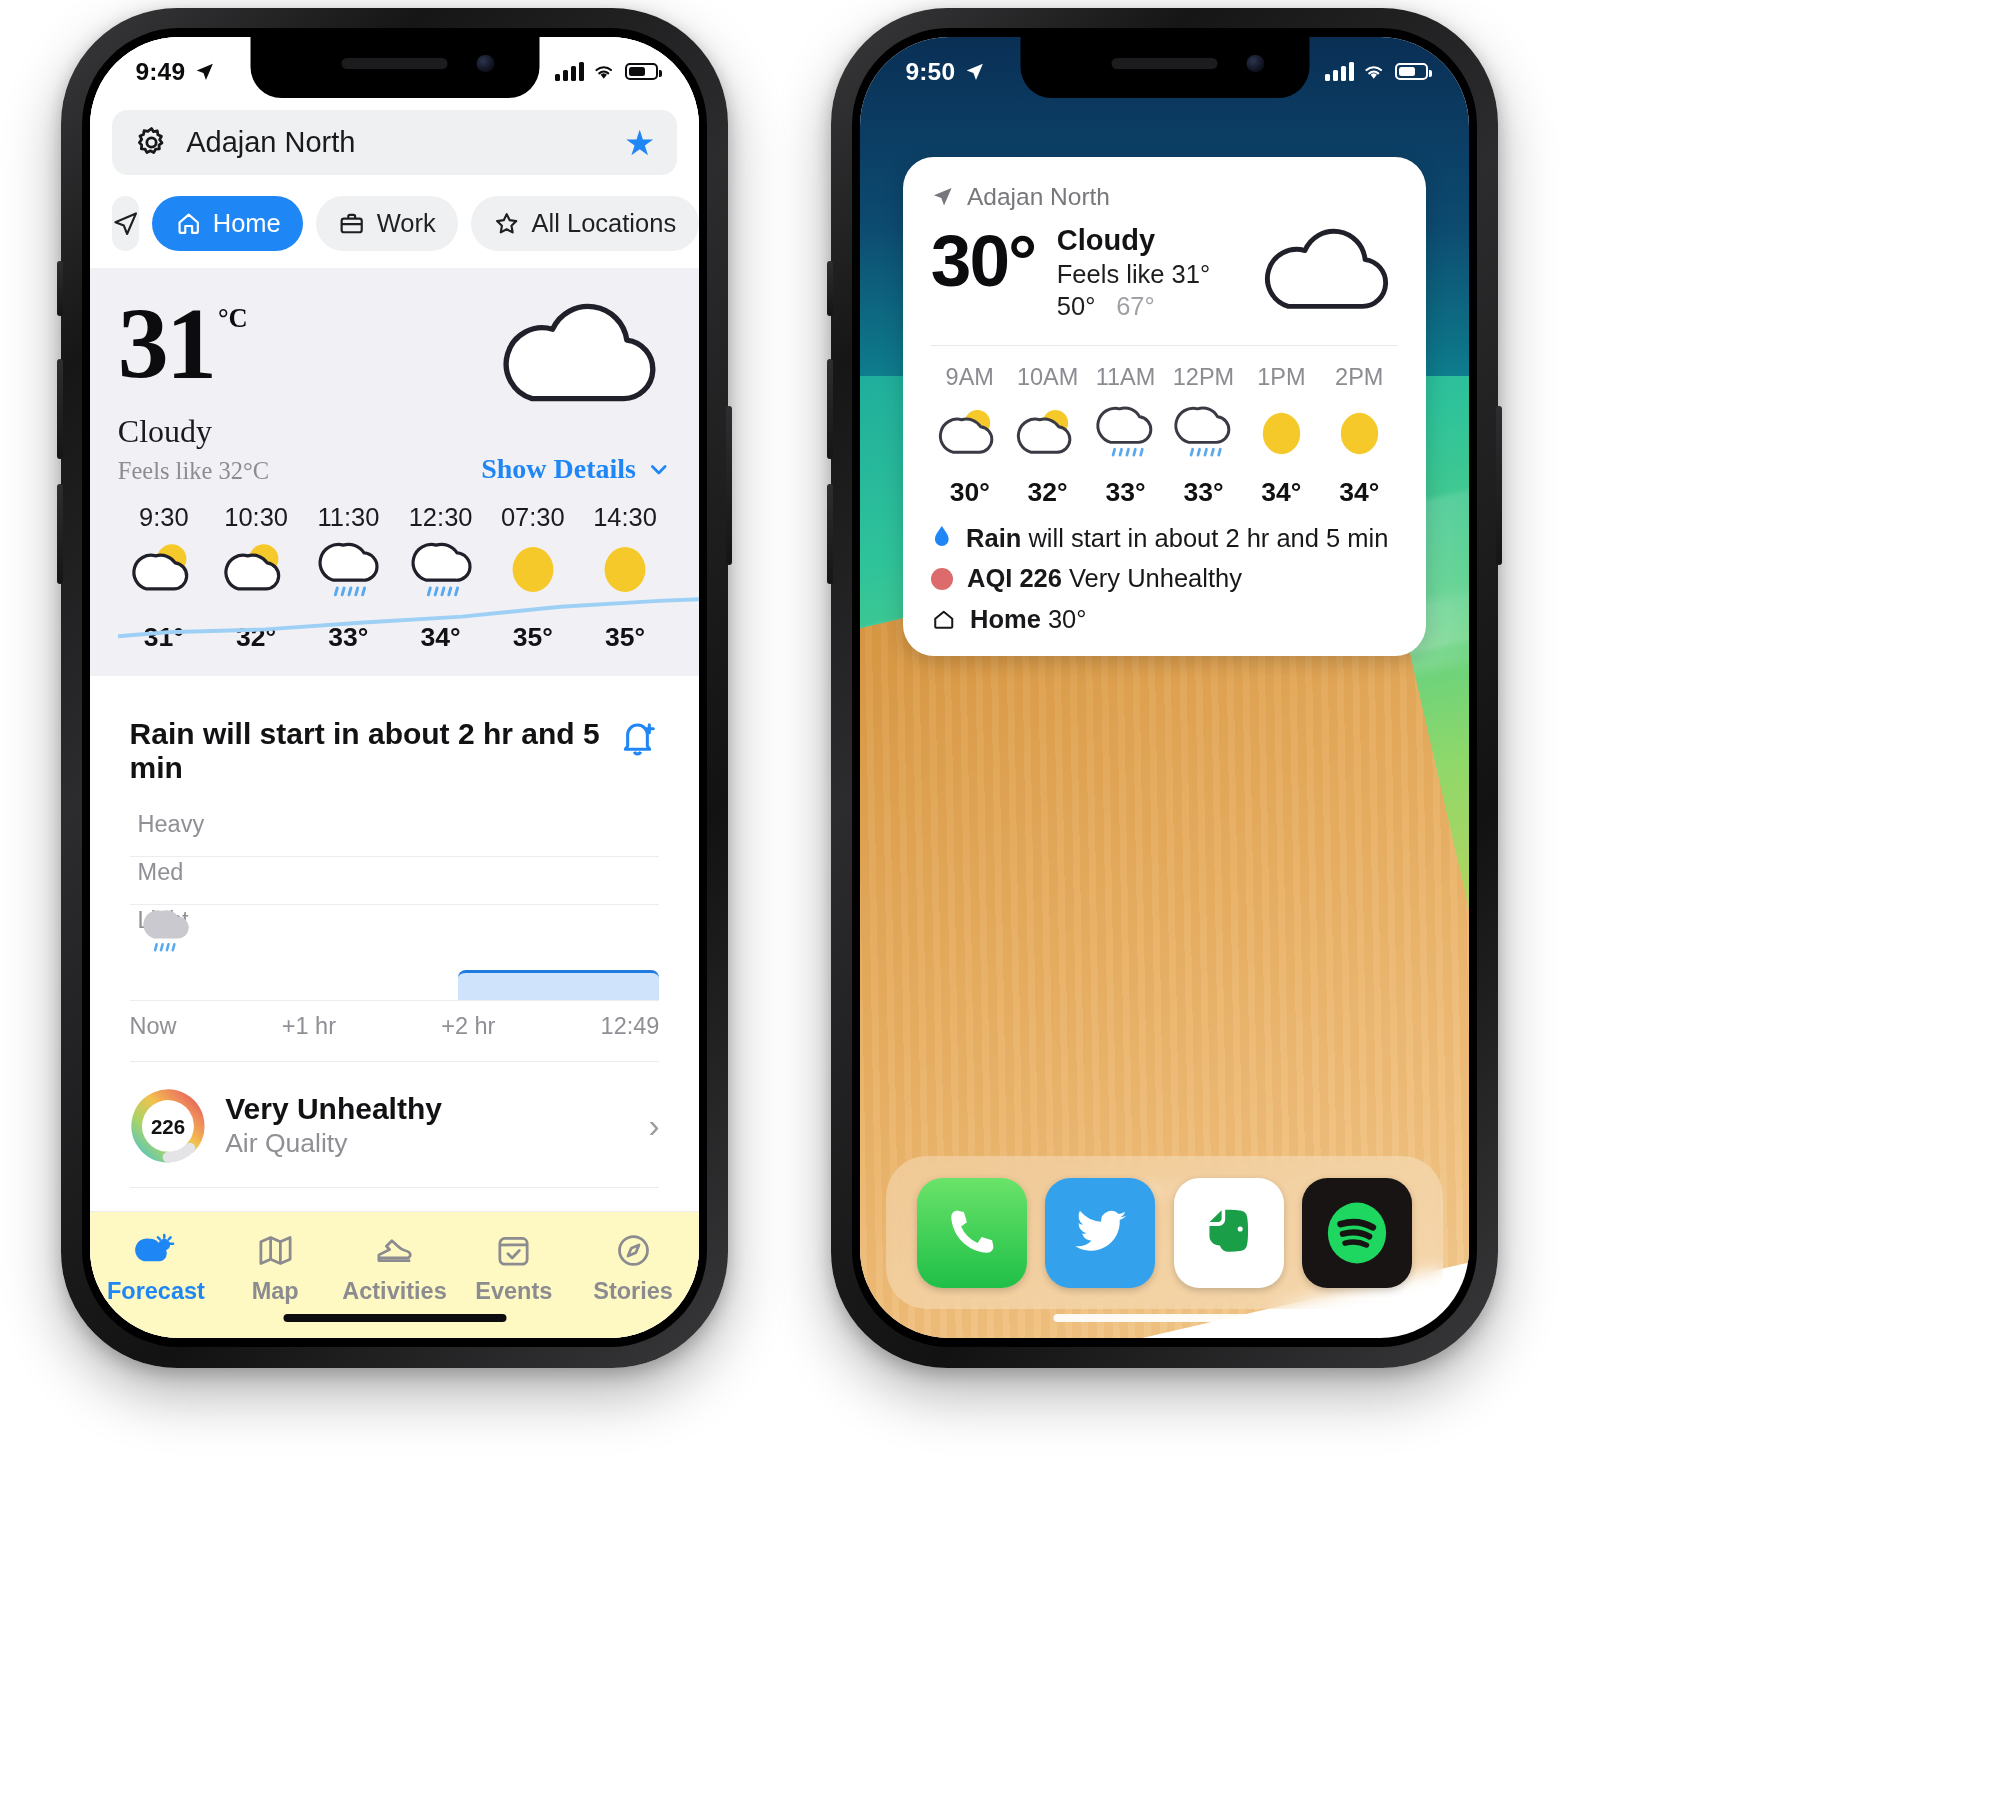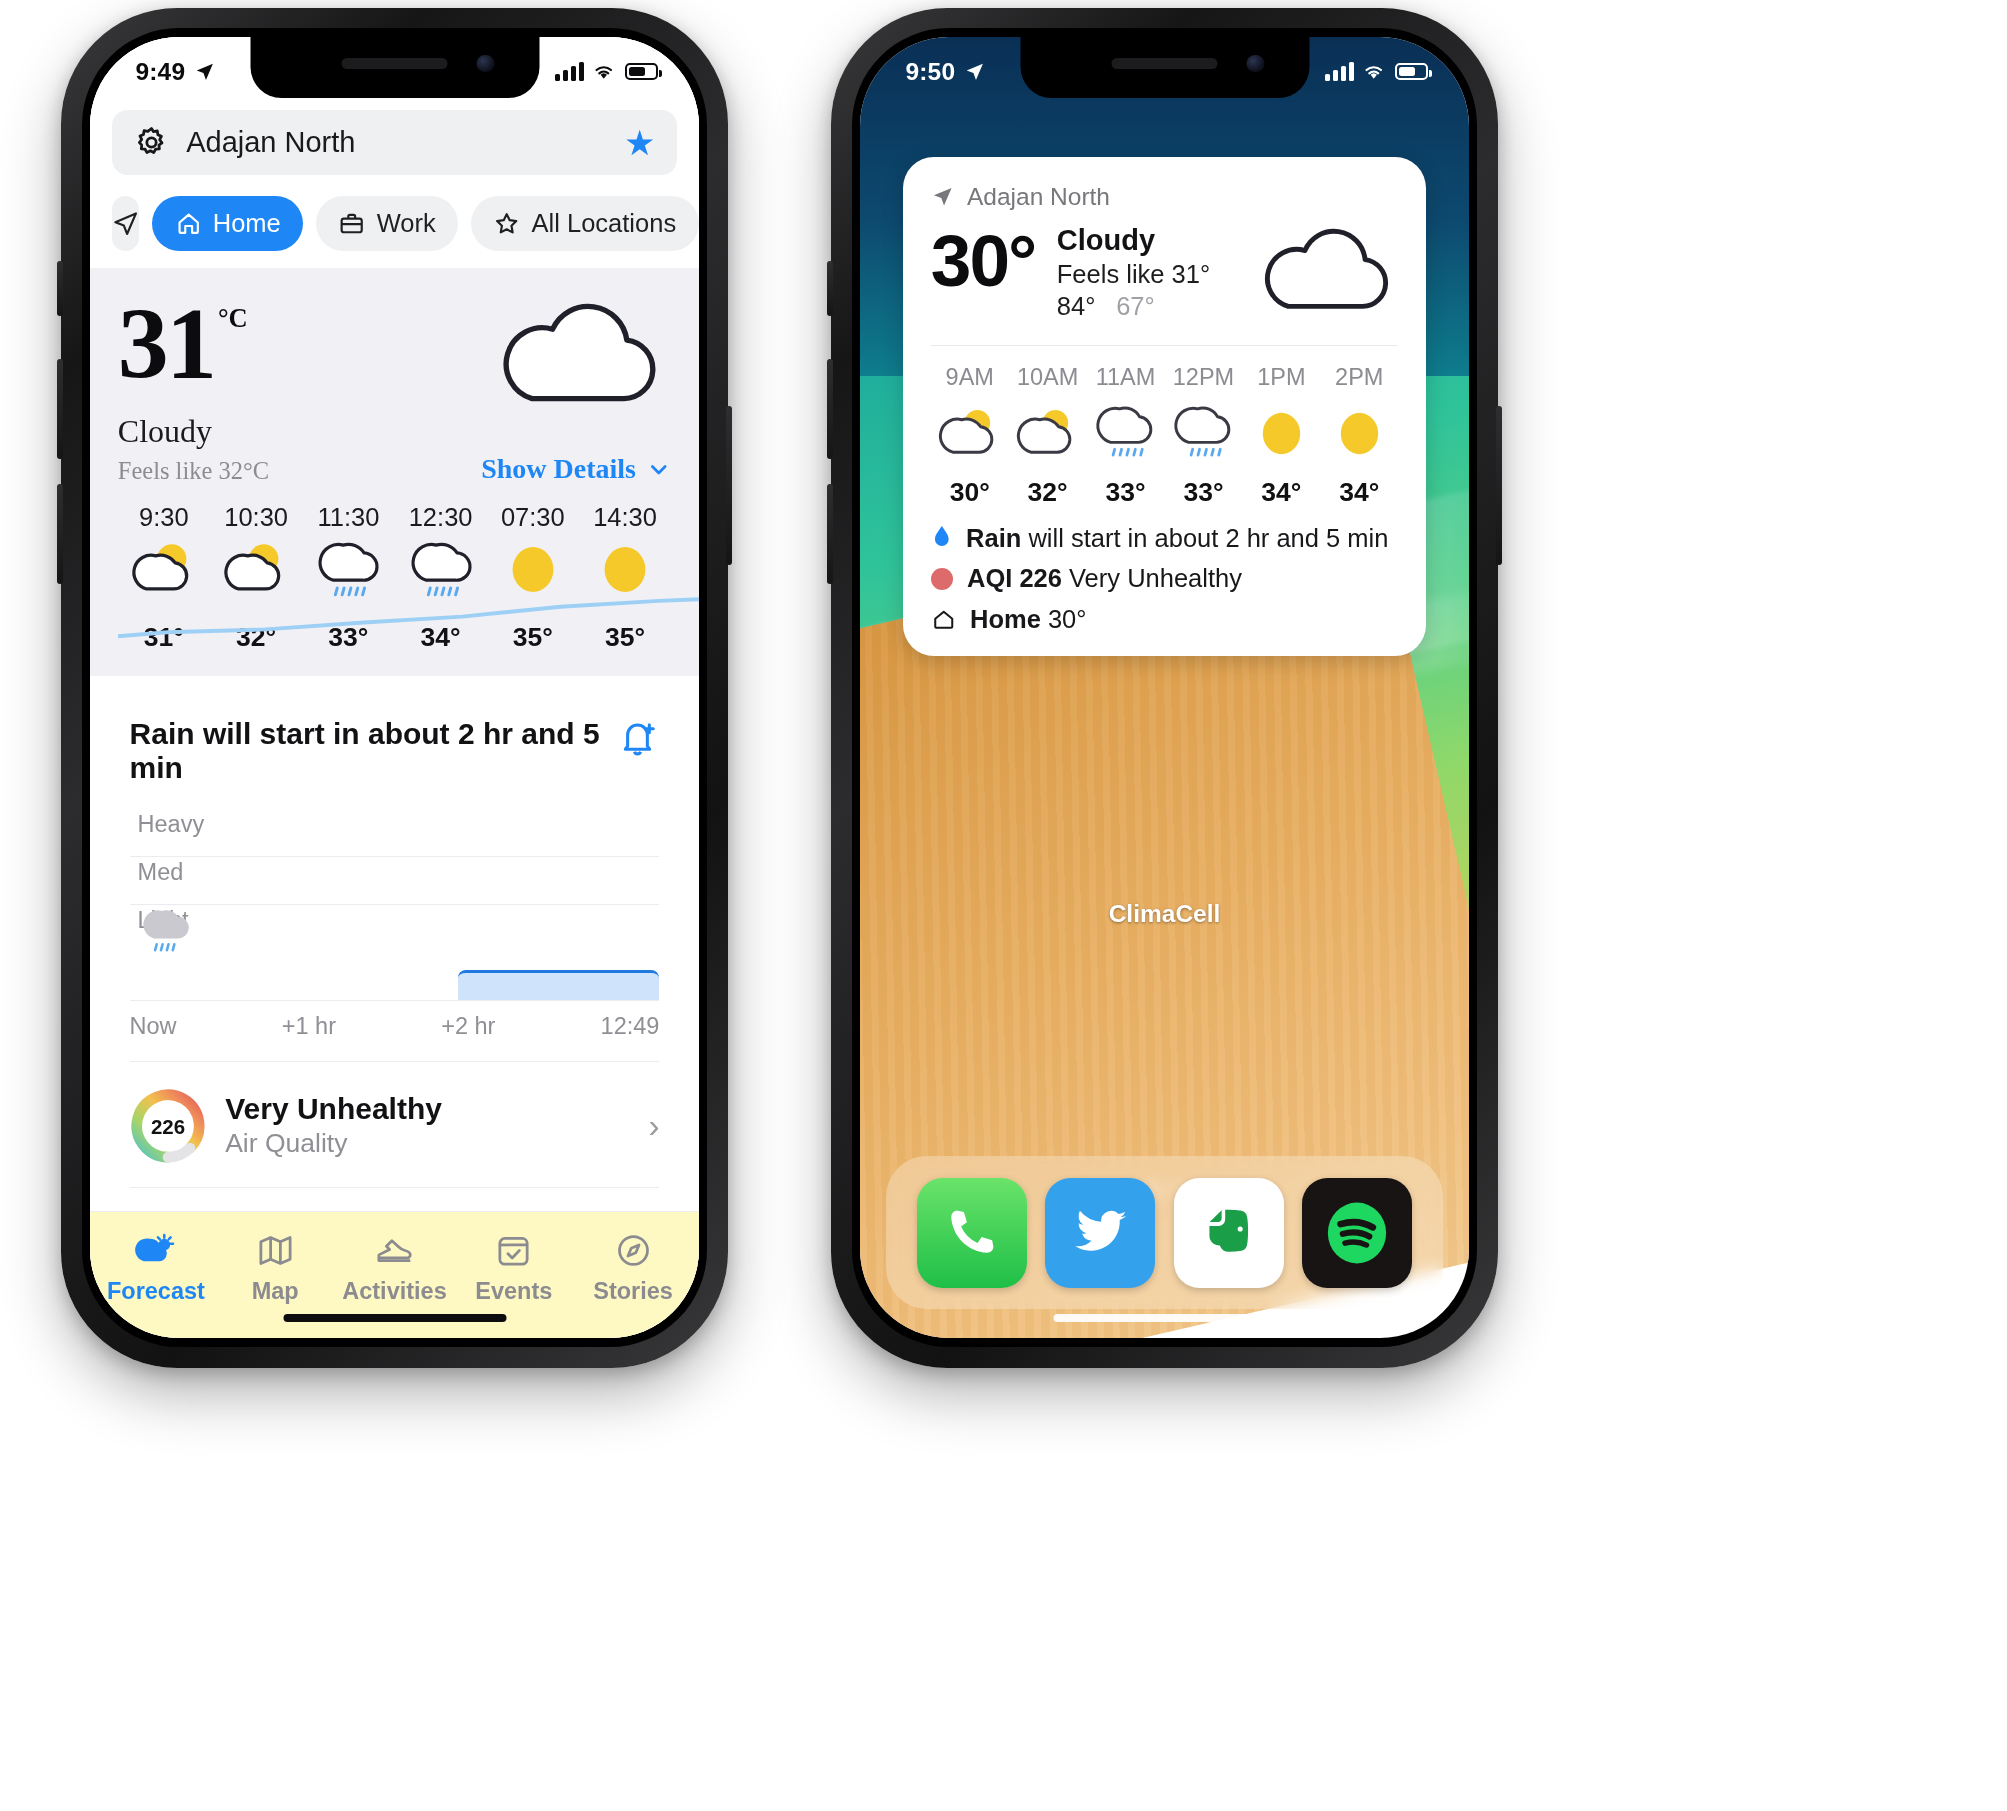--- a/index.html
+++ b/index.html
@@ -594,21 +594,21 @@
               </svg>
             <span>Adajan North</span>
           </div>
 
           <div class="w-main">
             <div class="w-temp">30°</div>
             <div class="w-mid">
               <div class="c1">Cloudy</div>
               <div class="c2">Feels like 31°</div>
               <div class="c3">
-                <span>84°</span>
+                <span>50°</span>
                 <span class="lo">67°</span>
               </div>
             </div>
             <div class="w-cloud">
               <svg width="147" height="102" viewBox="0 0 150 104">
                   <path d="M38 82h76a24 24 0 0 0 2.4-47.8A32 32 0 0 0 55 25 24 24 0 0 0 38 82z" fill="#fff" stroke="#20202a" stroke-width="5" stroke-linejoin="round"></path>
                 </svg>
             </div>
           </div>
 
@@ -728,21 +728,20 @@
             </div>
             <div class="w-irow">
               <svg width="25.5" height="25.5" viewBox="0 0 24 24">
                   <path d="M4 11 12 4.4l8 6.6v7.6a1 1 0 0 1-1 1H5a1 1 0 0 1-1-1z" fill="none" stroke="#18181b" stroke-width="1.9" stroke-linejoin="round"></path>
                 </svg>
               <span><b>Home</b><span>  30°</span></span>
             </div>
           </div>
         </div>
 
-        <div class="brand" style="top: 863px;">ClimaCell</div>
 
         <div class="dots">
           <i></i>
           <i></i>
           <i class="on"></i>
           <i></i>
           <i></i>
           <i></i>
         </div>
 

